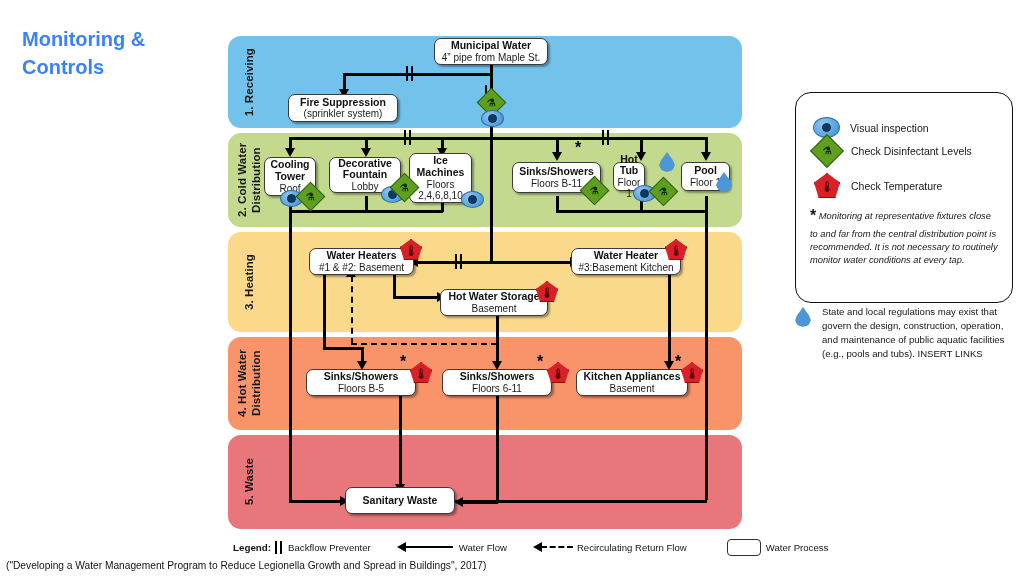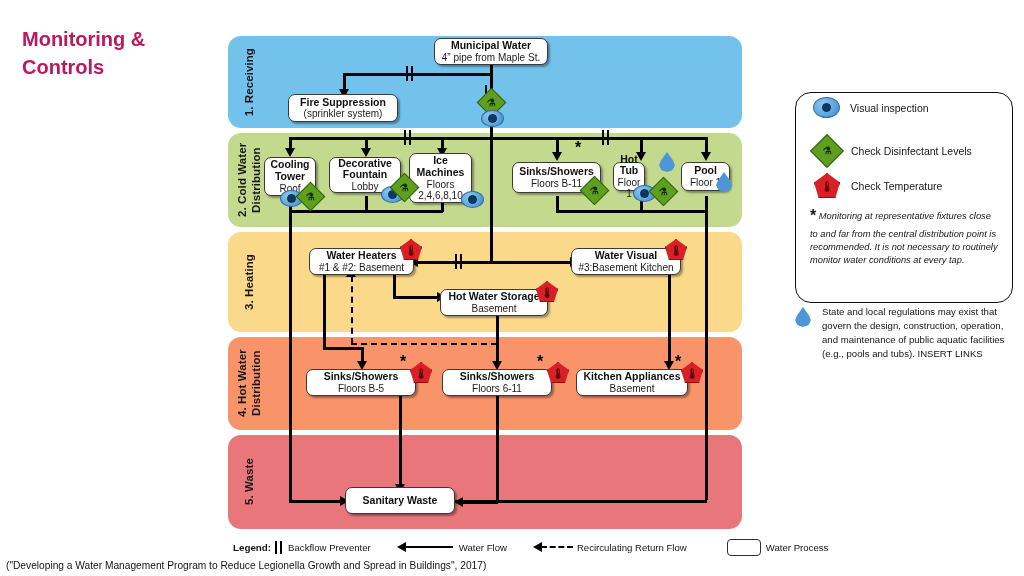--- a/index.html
+++ b/index.html
@@ -7,21 +7,21 @@
   body{
     width:1024px;height:576px;overflow:hidden;background:#ffffff;
     font-family:"Liberation Sans", sans-serif;color:#111;
     position:relative;
   }
   .stage{position:absolute;left:0;top:0;width:1024px;height:576px;}
 
   
   #title-block{position:absolute;left:22px;top:24px;width:200px;}
   #title-block .t1{font-size:15.5px;color:#141414;line-height:1.25;}
-  #title-block .t2{font-size:20px;font-weight:bold;color:#be185d;line-height:1.3;margin-top:2px;}
+  #title-block .t2{font-size:20px;font-weight:bold;color:#3b82f6;line-height:1.3;margin-top:2px;}
 
   
   .band{position:absolute;border-radius:13px;}
   .band-label{
     position:absolute;left:4px;top:0;height:100%;width:34px;
     display:flex;align-items:center;justify-content:center;
   }
   .band-label span{
     writing-mode:vertical-rl;transform:rotate(180deg);
     font-weight:bold;font-size:11.5px;color:#171717;
@@ -275,32 +275,32 @@
   <div class="node" style="left:512px;top:162px;width:89px;height:31px;">
     <div class="l1">Sinks/Showers</div>
     <div class="l2">Floors B-11</div>
   </div>
 
   <div class="node" style="left:613px;top:162px;width:32px;height:29px;align-items:center;">
     <div class="l1">Hot Tub</div>
     <div class="l2">Floor 1</div>
   </div>
 
-  <div class="node" style="left:681px;top:162px;width:49px;height:29px;">
+  <div class="node" style="left:681px;top:162px;width:49px;height:29px;border-radius:6px;">
     <div class="l1">Pool</div>
     <div class="l2">Floor 1</div>
   </div>
 
   <div class="node" style="left:309px;top:248px;width:105px;height:27px;">
     <div class="l1">Water Heaters</div>
     <div class="l2">#1 &amp; #2: Basement</div>
   </div>
 
   <div class="node" style="left:571px;top:248px;width:110px;height:27px;">
-    <div class="l1">Water Visual</div>
+    <div class="l1">Water Heater</div>
     <div class="l2">#3:Basement Kitchen</div>
   </div>
 
   <div class="node" style="left:440px;top:289px;width:108px;height:27px;">
     <div class="l1">Hot Water Storage</div>
     <div class="l2">Basement</div>
   </div>
 
   <div class="node" style="left:306px;top:369px;width:110px;height:27px;">
     <div class="l1">Sinks/Showers</div>
@@ -380,21 +380,21 @@
   <div class="ic ic-pent" style="left:547px;top:362px;">
       <b>🌡</b>
     </div>
 
   <div class="star" style="left:675px;top:354px;">*</div>
   <div class="ic ic-pent" style="left:681px;top:362px;">
       <b>🌡</b>
     </div>
 
   <div id="legend-panel">
-    <div class="lg-row" style="top:4px;">
+    <div class="lg-row" style="top:24px;">
       <span class="ic-eye" style="position:relative;width:25px;height:19px;">
           <b></b>
         </span>
       <span class="lgtxt">Visual inspection</span>
     </div>
     <div class="lg-row" style="top:46px;">
       <span class="ic-dia" style="position:relative;width:22px;height:22px;margin:0 2px;">
           <b>⚗</b>
         </span>
       <span class="lgtxt">Check Disinfectant Levels</span>

